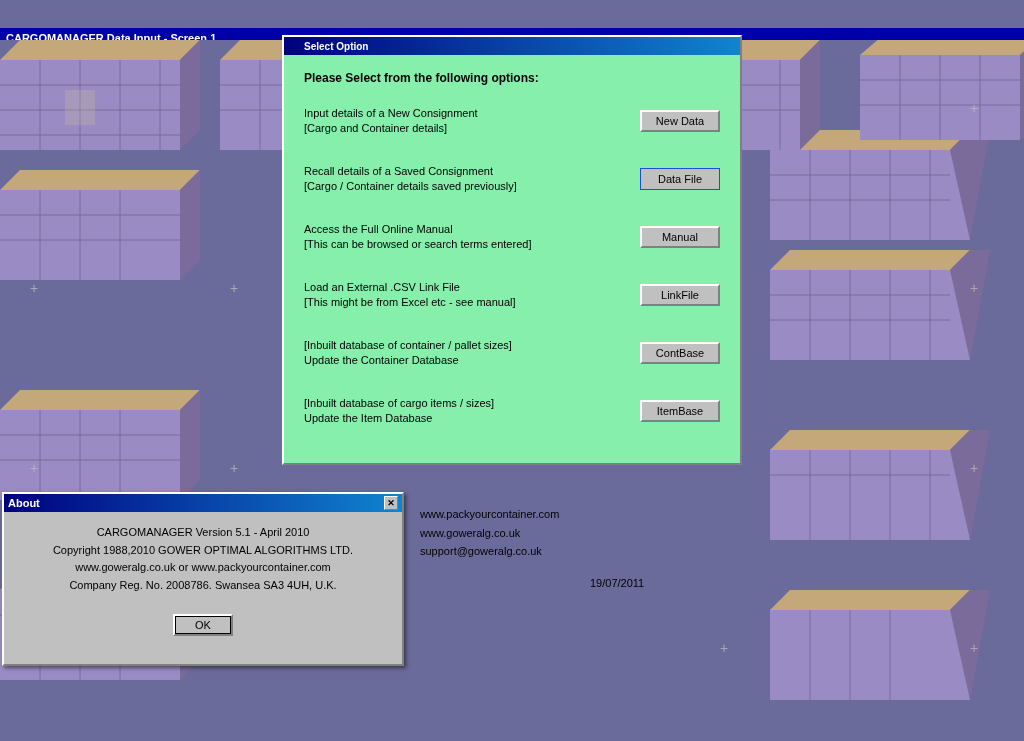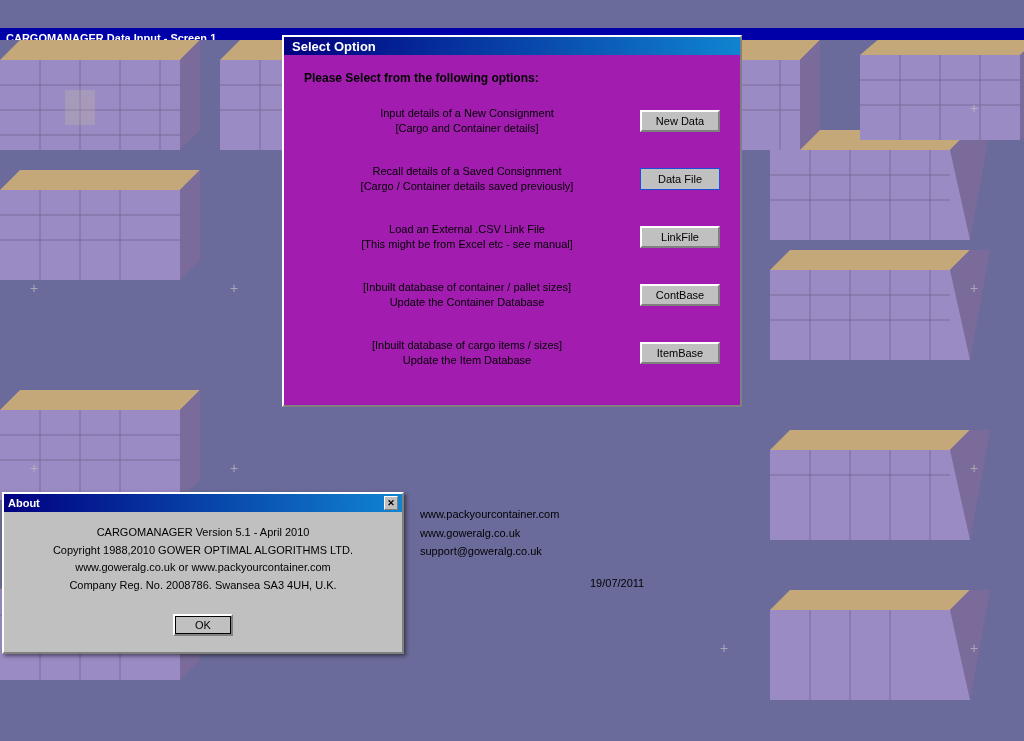--- a/index.html
+++ b/index.html
@@ -64,31 +64,31 @@
       background: #c0c0c0;
       border: 2px solid #808080;
       border-top: 2px solid #ffffff;
       border-left: 2px solid #ffffff;
       z-index: 10;
     }
 
     .dialog-header {
       background: linear-gradient(to right, #000080, #1084d0);
       color: white;
-      padding: 3px 8px;
-      font-size: 13px;
+      padding: 3px 20px;
+      font-size: 10px;
       font-weight: bold;
       height: 18px;
       display: flex;
       align-items: center;
     }
 
     .dialog-body {
       padding: 16px 20px;
-      background: #a21caf;
+      background: #86efac;
     }
 
     .dialog-title {
       font-size: 12px;
       font-weight: bold;
       margin-bottom: 14px;
       color: #000;
     }
 
     .option-row {
@@ -98,21 +98,20 @@
       margin-bottom: 14px;
       min-height: 44px;
     }
 
     .option-text {
       flex: 1;
       font-size: 11px;
       color: #000;
       line-height: 1.4;
       padding-right: 10px;
-      text-align: center;
     }
 
     .win-button {
       width: 80px;
       height: 22px;
       background: #c0c0c0;
       border: 2px solid;
       border-color: #ffffff #808080 #808080 #ffffff;
       font-size: 11px;
       cursor: pointer;
@@ -173,21 +172,21 @@
       padding: 12px 0;
       text-align: center;
       font-size: 11px;
       line-height: 1.6;
       color: #000;
     }
 
     .about-ok-row {
       display: flex;
       justify-content: center;
-      padding: 8px 0 16px 0;
+      padding: 8px 0 28px 0;
     }
 
     .about-ok-btn {
       width: 60px;
       height: 22px;
       background: #c0c0c0;
       border: 2px solid;
       border-color: #ffffff #808080 #808080 #ffffff;
       font-size: 11px;
       cursor: pointer;
@@ -400,20 +399,27 @@
     </div>
 
     <div class="option-row">
       <div class="option-text">
         <div>Recall details of a Saved Consignment</div>
         <div>[Cargo / Container details saved previously]</div>
       </div>
       <button class="win-button active-focus">Data File</button>
     </div>
 
+    <div class="option-row">
+      <div class="option-text">
+        <div>Access the Full Online Manual</div>
+        <div>[This can be browsed or search terms entered]</div>
+      </div>
+      <button class="win-button">Manual</button>
+    </div>
 
     <div class="option-row">
       <div class="option-text">
         <div>Load an External .CSV Link File</div>
         <div>[This might be from Excel etc - see manual]</div>
       </div>
       <button class="win-button">LinkFile</button>
     </div>
 
     <div class="option-row">

